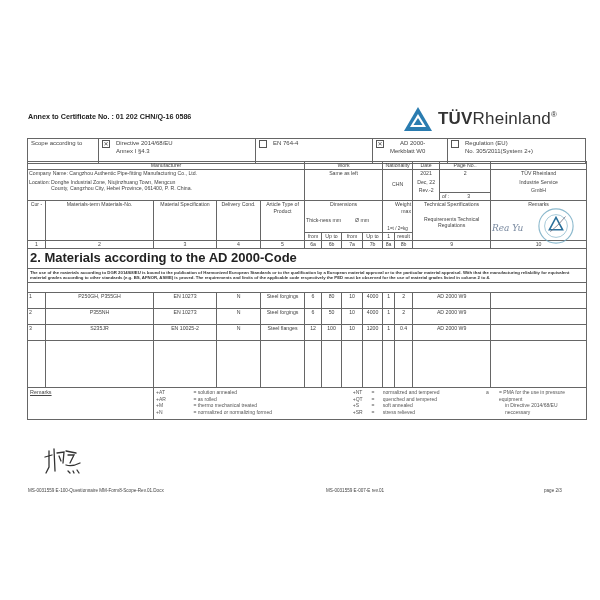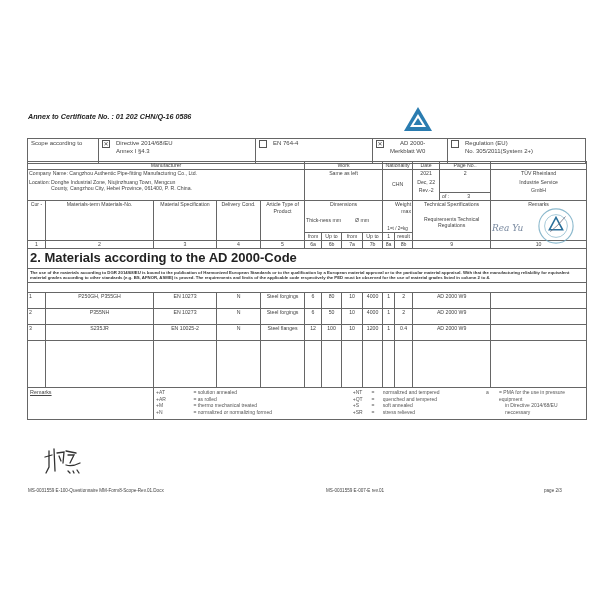--- a/index.html
+++ b/index.html
@@ -1,19 +1,19 @@
 <!DOCTYPE html>
 <html><head>
 <meta charset="utf-8">
 <style>
   html, body { margin: 0; padding: 0; }
   body { width: 600px; height: 600px; background: #ffffff; position: relative; overflow: hidden;
          font-family: "Liberation Sans", sans-serif; color: #333; }
   .abs { position: absolute; }
-  .cert-no { left: 28px; top: 112px; font-size: 7.2px; font-weight: bold; color: #222; font-style: italic; }
+  .cert-no { left: 28px; top: 112px; font-size: 7.2px; font-weight: bold; color: #222; }
   .logo { left: 403px; top: 104px; height: 30px; display: flex; align-items: center; }
   .logo svg { width: 30px; height: 26px; }
   .logo-text { font-size: 17px; color: #333; margin-left: 5px; letter-spacing: 0.2px; }
   .logo-text b { font-weight: bold; }
   .logo-text sup { font-size: 8px; }
 
   table { border-collapse: collapse; }
   td { border: 0.8px solid #666; font-size: 5.2px; color: #444; padding: 0 1px; vertical-align: top; line-height: 1.3; }
   .t-scope { position: absolute; left: 27px; top: 138px; width: 559px; }
   .t-scope td { height: 22px; font-size: 6px; padding: 1px 3px; }
@@ -38,20 +38,21 @@
 <body>
 
 <div class="abs cert-no">Annex to Certificate No. : 01 202 CHN/Q-16 0586</div>
 
 <div class="abs logo">
   <svg viewBox="0 0 30 26">
     <polygon points="15,1 29,25 1,25" fill="#2a7cb0"></polygon>
     <polygon points="15,8 23,21 7,21" fill="#ffffff"></polygon>
     <polygon points="15,12 19.5,19 10.5,19" fill="#2a7cb0"></polygon>
   </svg>
+  <span class="logo-text"><b>TÜV</b><span>Rheinland</span><sup>®</sup></span>
 </div>
 
 <table class="t-scope thick">
   <tbody>
       <tr>
     <td style="width:64px">Scope according to</td>
     <td style="width:150px">
       <div class="scope-cell">
             <span class="chk">✕</span>
         <div>

